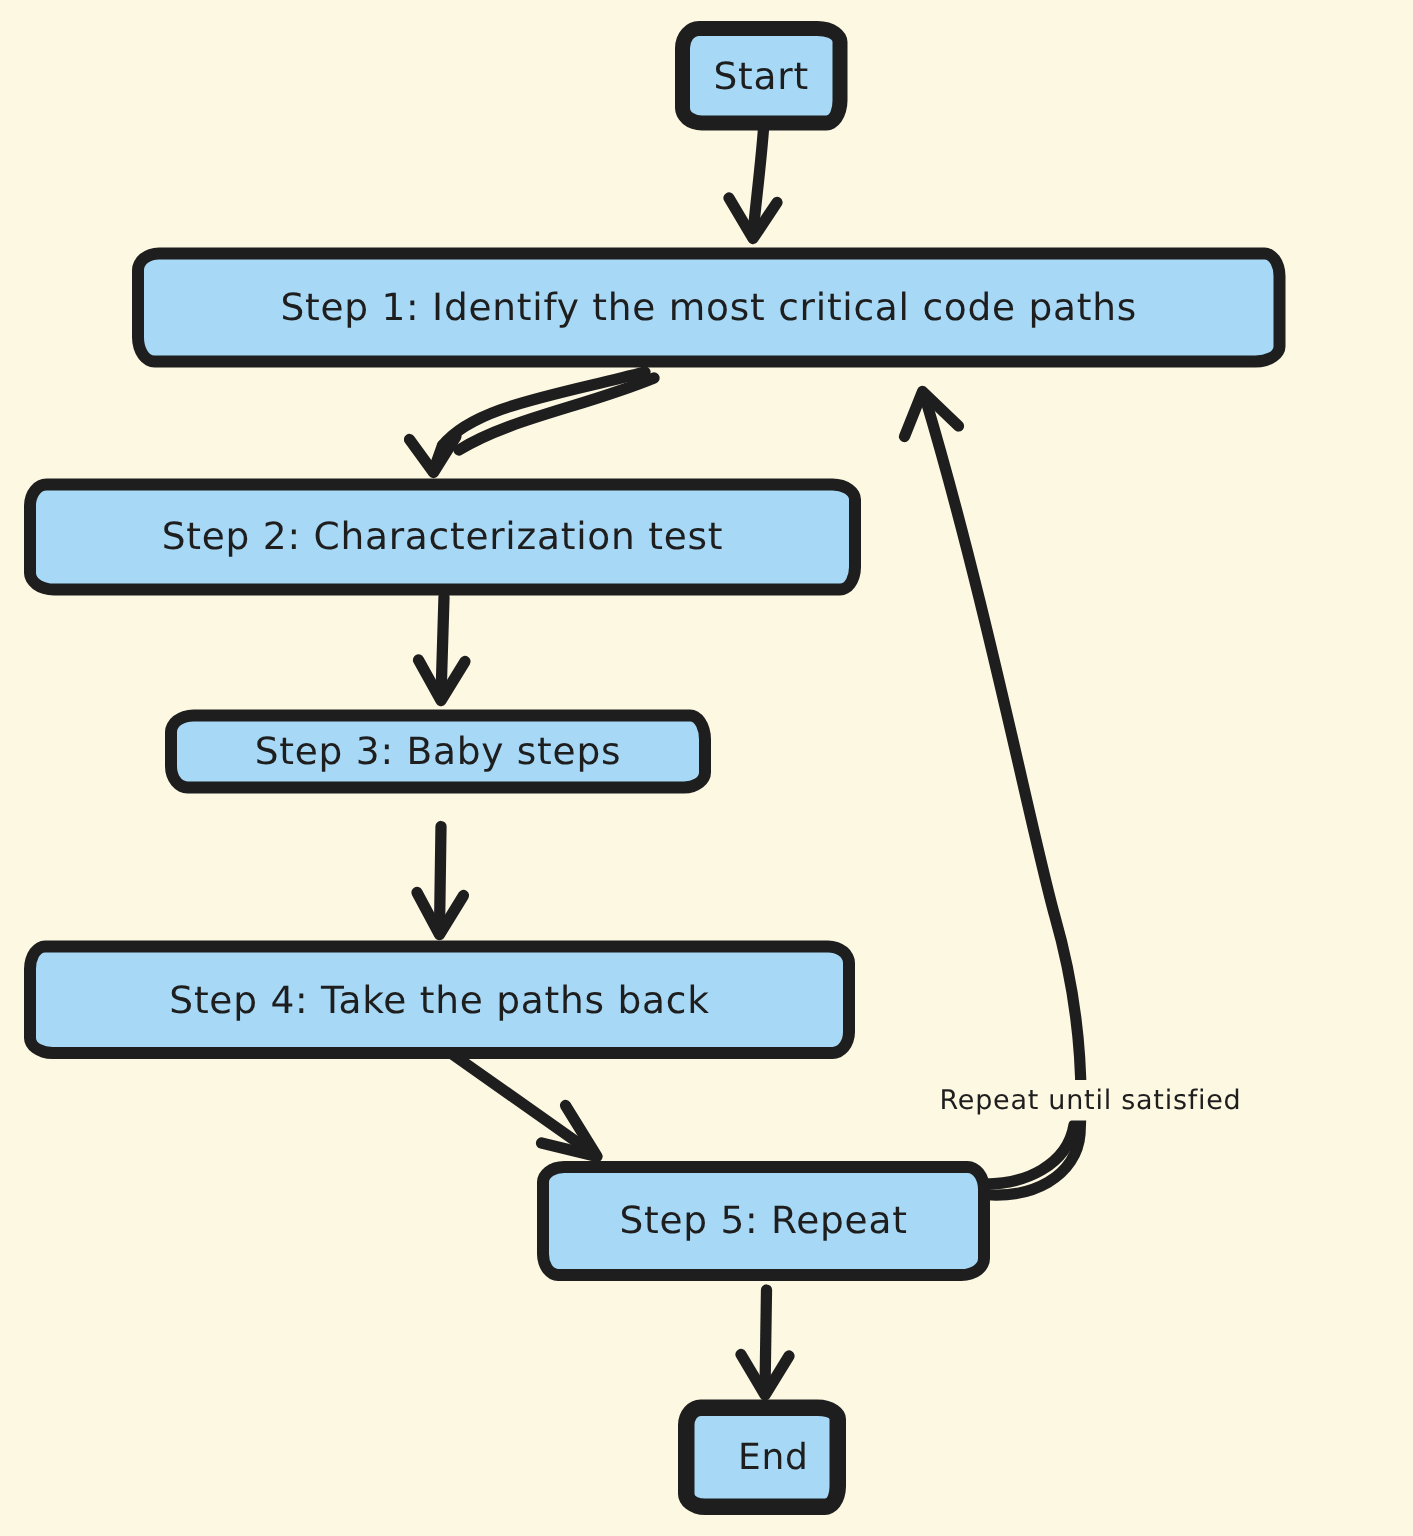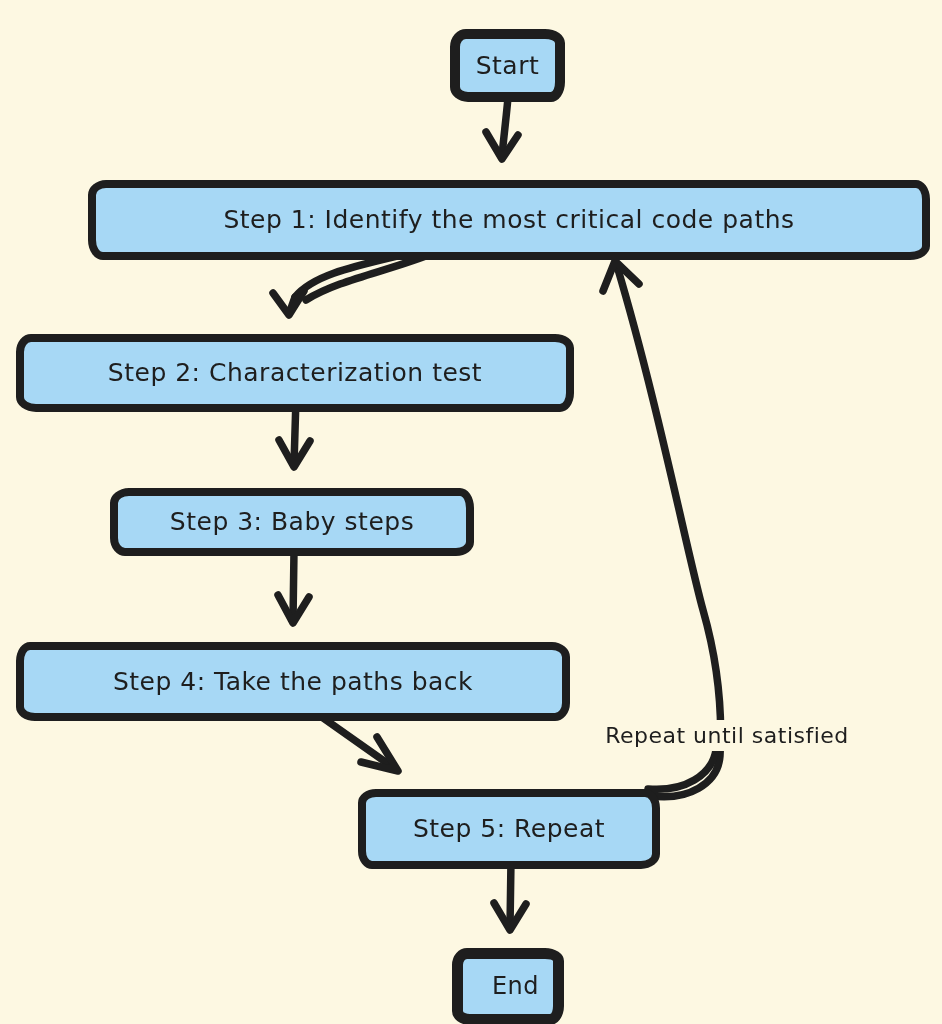--- a/index.html
+++ b/index.html
@@ -36,39 +36,38 @@
     background: var(--node-fill, #A7D8F5);
     border: 8px solid var(--stroke, #1E1E1E);
     display: flex;
     align-items: center;
     justify-content: center;
     text-align: center;
     font-size: 25px;
     letter-spacing: 0.5px;
     line-height: 1.1;
     padding: 0 10px;
-    margin-top: 15px;
   }
   .node-start {
     left: 450px; top: 14px; width: 115px; height: 73px;
     border-width: 10px;
     border-radius: 16px 20px 14px 18px / 18px 14px 20px 15px;
     font-size: 25px;
   }
   .node-step1 {
-    left: 88px; top: 165px; width: 842px; height: 80px;
+    left: 88px; top: 165px; width: 769px; height: 80px;
     border-radius: 18px 14px 20px 15px / 15px 19px 14px 20px;
   }
   .node-step2 {
     left: 16px; top: 319px; width: 558px; height: 78px;
     border-radius: 15px 19px 14px 20px / 18px 14px 19px 15px;
     justify-content: center;
   }
   .node-step3 {
-    left: 110px; top: 473px; width: 364px; height: 68px;
+    left: 110px; top: 473px; width: 364px; height: 56px;
     border-radius: 19px 14px 18px 15px / 15px 20px 14px 18px;
   }
   .node-step4 {
     left: 16px; top: 627px; width: 554px; height: 79px;
     border-radius: 14px 18px 15px 19px / 19px 15px 18px 14px;
   }
   .node-step5 {
     left: 358px; top: 774px; width: 302px; height: 80px;
     border-radius: 18px 15px 19px 14px / 14px 19px 15px 18px;
   }
@@ -79,21 +78,21 @@
     font-size: 24px;
     padding-left: 25px;
   }
   .edge-label {
     position: absolute;
     left: 572px; top: 720px;
     width: 310px;
     padding: 3px 0;
     background: var(--background, #FDF8E2);
     text-align: center;
-    font-size: 22px;
+    font-size: 18px;
     letter-spacing: 0.5px;
     white-space: nowrap;
   }
 </style>
 </head>
 <body>
 
 <div class="canvas">
 
   <svg class="arrows" viewBox="0 0 942 1024" xmlns="http://www.w3.org/2000/svg">

